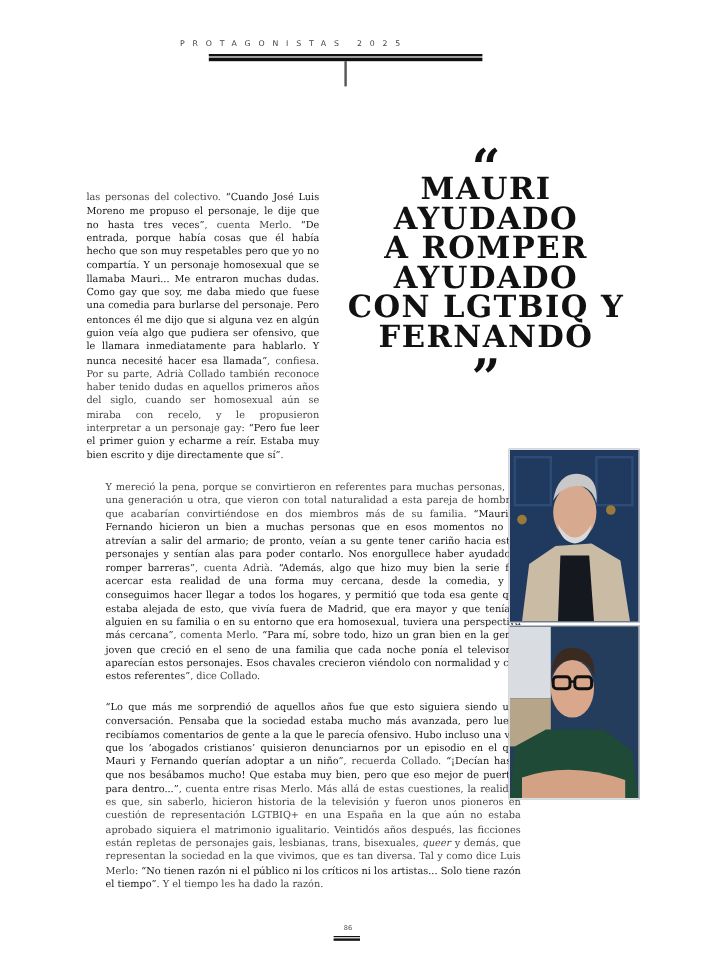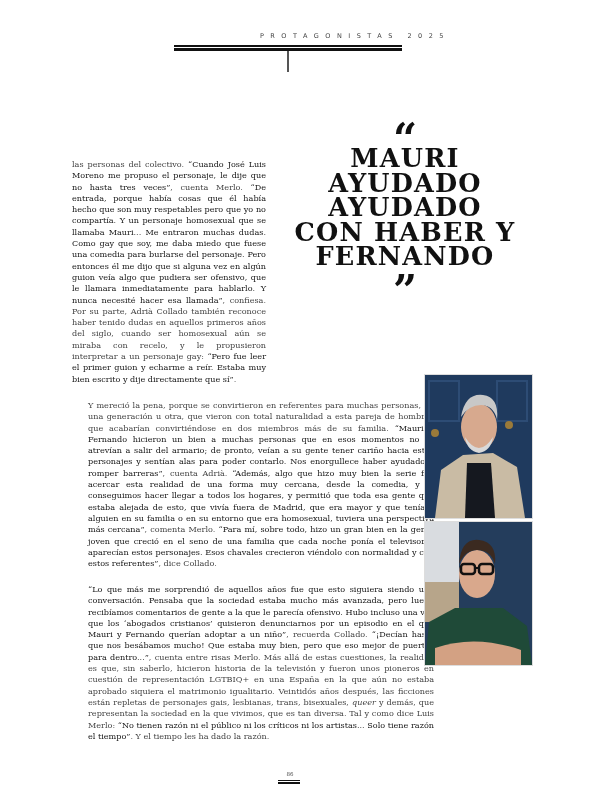--- a/index.html
+++ b/index.html
@@ -1,17 +1,17 @@
 <!DOCTYPE html>
 <html><head>
 <meta charset="utf-8">
 <style>
   html, body { margin:0; padding:0; background:#ffffff; }
   body { width:604px; height:799px; position:relative; overflow:hidden; font-family:"DejaVu Serif", serif; color:#2a2a2a; }
-  .header-label { position:absolute; top:32px; left:150px; width:300px; text-align:right; font-family:"DejaVu Sans", sans-serif; font-size:6.5px; letter-spacing:6.5px; color:#444; }
+  .header-label { position:absolute; top:32px; left:150px; width:300px; text-align:left; font-family:"DejaVu Sans", sans-serif; font-size:6.5px; letter-spacing:6.5px; color:#444; }
   .header-rule1 { position:absolute; top:45px; left:174px; width:228px; height:1.5px; background:#111; }
   .header-rule2 { position:absolute; top:48px; left:174px; width:228px; height:2.5px; background:#111; }
   .header-vline { position:absolute; top:51px; left:287px; width:1.5px; height:21px; background:#555; }
 
   .col-left { position:absolute; top:159px; left:72px; width:194px; font-size:8.1px; line-height:11.3px; text-align:justify; hyphens:manual; }
   .body-wide { position:absolute; left:88px; width:346px; font-size:8.1px; line-height:11.3px; text-align:justify; }
   .p2 { top:400px; }
   .p3 { top:584px; }
   p { margin:0; }
   b { font-weight:normal; color:#151515; }
@@ -42,22 +42,23 @@
 
 <div class="col-left">
   <p>
     <span class="normal">las personas del colectivo. </span><b>“Cuando José Luis Moreno me propuso el personaje, le dije que no hasta tres veces”</b><span class="normal">, cuenta Merlo. </span><b>“De entrada, porque había cosas que él había hecho que son muy respetables pero que yo no compartía. Y un personaje homosexual que se llamaba Mauri... Me entraron muchas dudas. Como gay que soy, me daba miedo que fuese una comedia para burlarse del personaje. Pero entonces él me dijo que si alguna vez en algún guion veía algo que pudiera ser ofensivo, que le llamara inmediatamente para hablarlo. Y nunca necesité hacer esa llamada”</b><span class="normal">, confiesa. Por su parte, Adrià Collado también reconoce haber tenido dudas en aquellos primeros años del siglo, cuando ser homosexual aún se miraba con recelo, y le propusieron interpretar a un personaje gay: </span><b>“Pero fue leer el primer guion y echarme a reír. Estaba muy bien escrito y dije directamente que sí”</b><span class="normal">.</span>
   </p>
 </div>
 
 <div class="quote">
   <div class="mark">“</div>
   <div class="line">MAURI AYUDADO</div>
+  <div class="line">A ROMPER</div>
   <div class="line">AYUDADO</div>
-  <div class="line">CON HABER Y</div>
+  <div class="line">CON LGTBIQ Y</div>
   <div class="line">FERNANDO</div>
   <div class="mark-close">”</div>
 </div>
 
 <div class="body-wide p2">
   <p>
     <span class="normal">Y mereció la pena, porque se convirtieron en referentes para muchas personas, de una generación u otra, que vieron con total naturalidad a esta pareja de hombres que acabarían convirtiéndose en dos miembros más de su familia. </span><b>“Mauri y Fernando hicieron un bien a muchas personas que en esos momentos no se atrevían a salir del armario; de pronto, veían a su gente tener cariño hacia estos personajes y sentían alas para poder contarlo. Nos enorgullece haber ayudado a romper barreras”</b><span class="normal">, cuenta Adrià. </span><b>“Además, algo que hizo muy bien la serie fue acercar esta realidad de una forma muy cercana, desde la comedia, y lo conseguimos hacer llegar a todos los hogares, y permitió que toda esa gente que estaba alejada de esto, que vivía fuera de Madrid, que era mayor y que tenía a alguien en su familia o en su entorno que era homosexual, tuviera una perspectiva más cercana”</b><span class="normal">, comenta Merlo. </span><b>“Para mí, sobre todo, hizo un gran bien en la gente joven que creció en el seno de una familia que cada noche ponía el televisor y aparecían estos personajes. Esos chavales crecieron viéndolo con normalidad y con estos referentes”</b><span class="normal">, dice Collado.</span>
   </p>
 </div>
 

